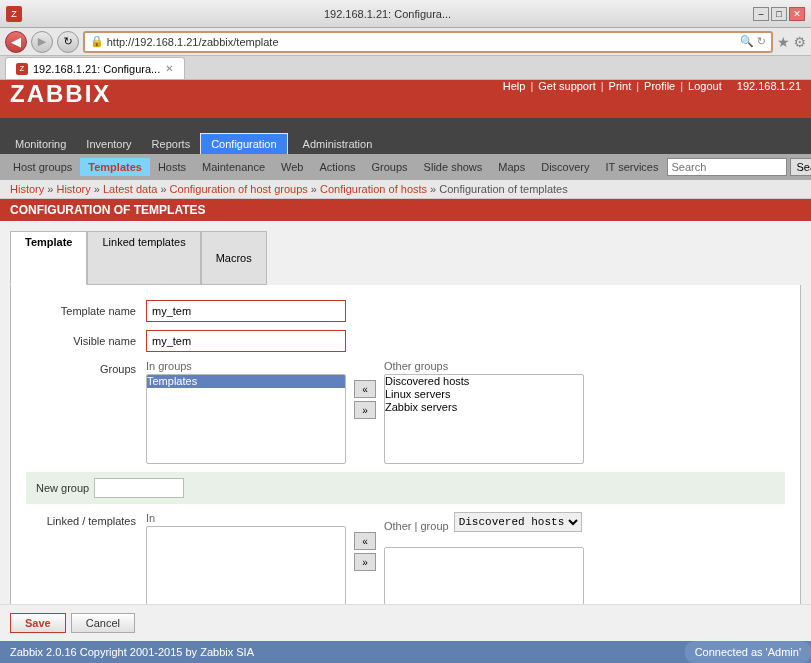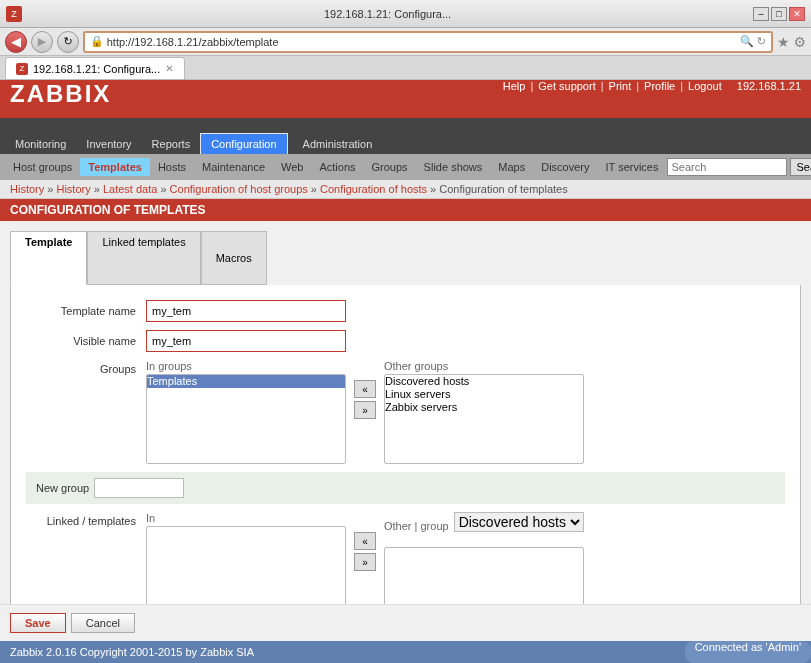--- a/index.html
+++ b/index.html
@@ -157,21 +157,21 @@
               <div style="font-size:11px;color:#666;margin-bottom:2px;">In</div>
               <select multiple="" style="width:200px;height:170px;border:1px solid #bbb;font-size:11px;"></select>
             </div>
             <div style="display:flex;flex-direction:column;justify-content:center;gap:3px;padding:0 3px;margin-top:20px;">
               <button style="background:#e0e0e0;border:1px solid #999;width:22px;height:18px;display:flex;align-items:center;justify-content:center;font-size:10px;cursor:pointer;">«</button>
               <button style="background:#e0e0e0;border:1px solid #999;width:22px;height:18px;display:flex;align-items:center;justify-content:center;font-size:10px;cursor:pointer;">»</button>
             </div>
             <div>
               <div style="display:flex;align-items:flex-end;gap:5px;margin-bottom:15px;">
                 <span style="font-size:11px;color:#666;">Other | group</span>
-                <select style="border:1px solid #bbb;font-size:14px;height:20px;">
+                <select style="border:1px solid #bbb;font-size:11px;height:20px;font-family:Liberation Mono, monospace;">
                   <option>Discovered hosts</option>
                   <option>Linux servers</option>
                   <option>Templates</option>
                   <option>Zabbix servers</option>
                 </select>
               </div>
               <select multiple="" style="width:200px;height:170px;border:1px solid #bbb;font-size:11px;"></select>
             </div>
           </div>
         </div>
@@ -179,19 +179,19 @@
       </div>
     </div>
 
     <div style="padding:8px 10px;background:#f0f0f0;border-top:1px solid #ddd;display:flex;gap:5px;align-items:center;">
       <button style="background:linear-gradient(to bottom,#fff,#e0e0e0);border:1px solid #c0392b;color:#c0392b;padding:3px 14px;font-size:11px;cursor:pointer;font-weight:bold;">Save</button>
       <button style="background:linear-gradient(to bottom,#fff,#e0e0e0);border:1px solid #aaa;color:#333;padding:3px 14px;font-size:11px;cursor:pointer;">Cancel</button>
     </div>
 
     <div style="background:#6080b0;color:white;font-size:11px;height:22px;display:flex;align-items:center;justify-content:space-between;padding:0;">
       <div style="padding:0 10px;">Zabbix 2.0.16 Copyright 2001-2015 by Zabbix SIA</div>
-      <div style="background:#7090c0;padding:0 10px;height:22px;display:flex;align-items:flex-start;border-radius:9px;">
+      <div style="background:#7090c0;padding:0 10px;height:22px;display:flex;align-items:center;border-radius:9px;">
         <span>Connected as 'Admin'</span>
       </div>
     </div>
 
   </div>
 </div>
 
 </body></html>

